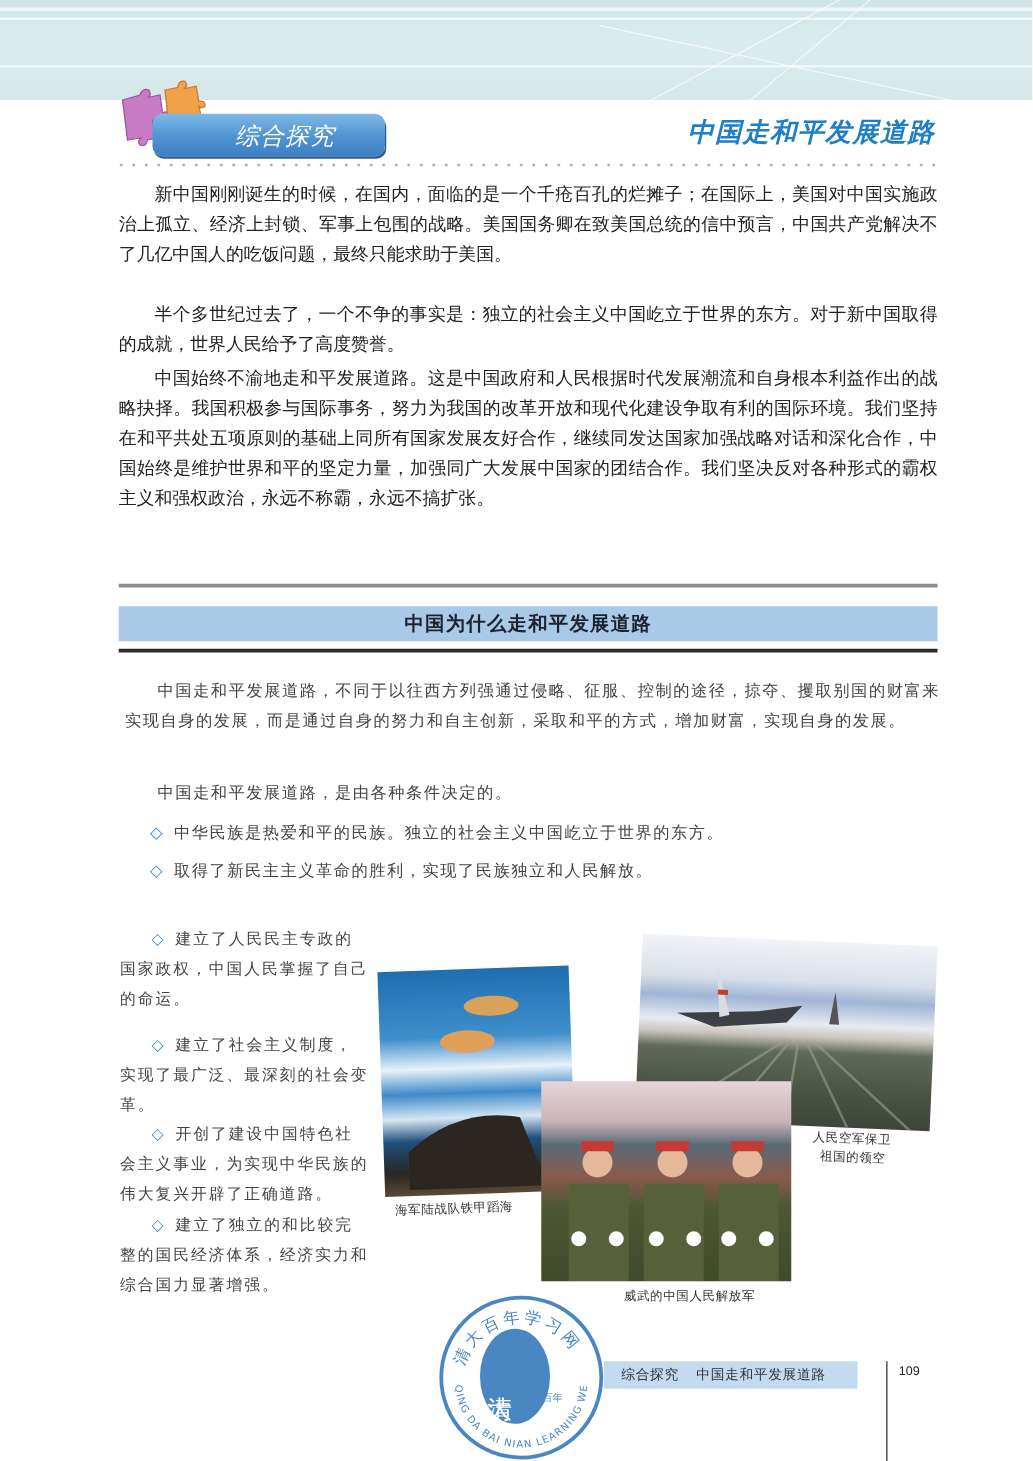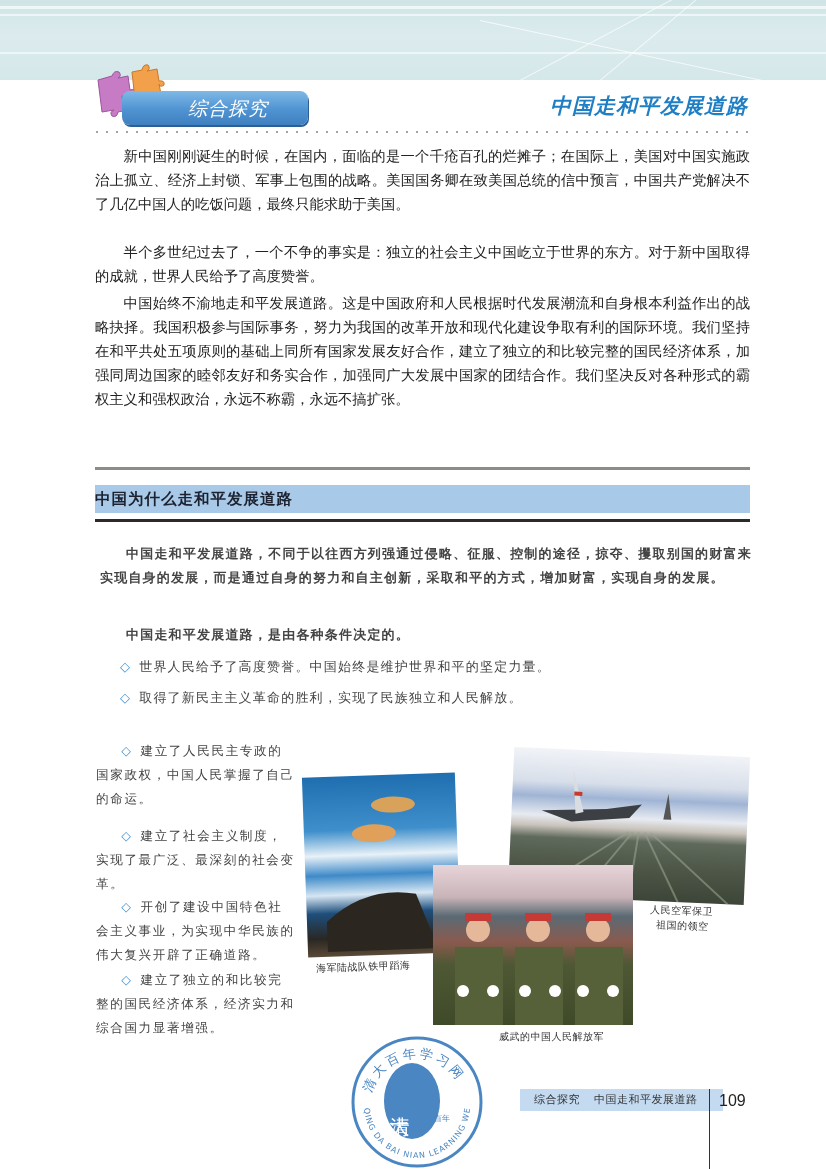--- a/index.html
+++ b/index.html
@@ -21,40 +21,40 @@
   .chapter-title { position: absolute; right: 78px; top: 92px; font-family: "DejaVu Sans", sans-serif;
     font-size: 21px; font-weight: bold; font-style: italic; color: #1f7fc4; letter-spacing: 1px; }
   .dotted-rule { position: absolute; left: 92px; top: 131px; width: 660px; height: 2px;
     background-image: radial-gradient(circle, #9aa6ae 0.9px, transparent 1.2px); background-size: 10px 2px; }
 
   .para { position: absolute; left: 95px; width: 655px; font-size: 14.3px; line-height: 24px; text-indent: 2em;
     text-align: justify; color: #222; }
 
   .rule-gray { position: absolute; left: 95px; top: 467px; width: 655px; height: 3px; background: #8f8c87; }
   .section-bar { position: absolute; left: 95px; top: 485px; width: 655px; height: 28px; background: #a9c9e8;
-    font-size: 15.5px; line-height: 28px; color: #1c2230; font-weight: bold; letter-spacing: 1px; }
+    text-align: center; font-size: 15.5px; line-height: 28px; color: #1c2230; font-weight: bold; letter-spacing: 1px; }
   .rule-dark { position: absolute; left: 95px; top: 519px; width: 655px; height: 3px; background: #2a2a2a; }
 
   .sans-para { position: absolute; left: 100px; width: 652px; font-family: "DejaVu Sans", sans-serif;
-    font-size: 13px; line-height: 24px; color: #444; text-indent: 2em; letter-spacing: 1.2px; text-align: justify; font-weight: bold; }
+    font-size: 13px; line-height: 24px; color: #444; text-indent: 2em; letter-spacing: 1.2px; text-align: justify; }
   .bullet { position: absolute; left: 120px; font-family: "DejaVu Sans", sans-serif; font-size: 13px;
     line-height: 24px; color: #444; letter-spacing: 1.2px; }
   .diamond { color: #3a8dd0; margin-right: 8px; }
   .col-bullet { position: absolute; left: 96px; width: 200px; font-family: "DejaVu Sans", sans-serif; font-size: 12.6px;
     line-height: 24px; color: #444; letter-spacing: 1.6px; text-indent: 2em; }
 
   .photo { position: absolute; overflow: hidden; }
   .caption { position: absolute; font-family: "DejaVu Sans", sans-serif; font-size: 10px; color: #333; letter-spacing: 0.5px; }
 
   .watermark { position: absolute; left: 350px; top: 1035px; width: 134px; height: 134px; }
-  .footer-bar { position: absolute; left: 520px; top: 1089px; width: 203px; height: 22px; background: #c4daf0;
+  .footer-bar { position: absolute; left: 483px; top: 1089px; width: 203px; height: 22px; background: #c4daf0;
     font-family: "DejaVu Sans", sans-serif; font-size: 11px; color: #333; line-height: 22px; padding-left: 14px; letter-spacing: 0.5px; }
   .footer-bar span + span { margin-left: 14px; }
   .footer-vline { position: absolute; left: 709px; top: 1089px; width: 1px; height: 80px; background: #333; }
-  .page-num { position: absolute; left: 719px; top: 1092px; font-family: "Liberation Sans", sans-serif; font-size: 16px; color: #222; }
+  .page-num { position: absolute; left: 719px; top: 1092px; font-family: "Liberation Sans", sans-serif; font-size: 10px; color: #222; }
 </style>
 </head>
 <body>
 
 <div class="banner">
   <div class="stripe" style="top:6px;"></div>
   <div class="stripe" style="top:14px;height:2px;"></div>
   <div class="stripe" style="top:52px;height:2px;"></div>
   <div class="diag" style="left:520px;top:80px;transform:rotate(-28deg);"></div>
   <div class="diag" style="left:600px;top:80px;transform:rotate(-40deg);"></div>
@@ -67,31 +67,31 @@
   <path d="M30 34 l22 -4 l4 18 l-8 10 l-16 -10 z" fill="#4fc0a6" stroke="#2c917b" stroke-width="1"></path>
 </svg>
 
 <div class="badge"></div>
 <div class="badge-text">综合探究</div>
 <div class="chapter-title">中国走和平发展道路</div>
 <div class="dotted-rule"></div>
 
 <p class="para" style="top:144px;">新中国刚刚诞生的时候，在国内，面临的是一个千疮百孔的烂摊子；在国际上，美国对中国实施政治上孤立、经济上封锁、军事上包围的战略。美国国务卿在致美国总统的信中预言，中国共产党解决不了几亿中国人的吃饭问题，最终只能求助于美国。</p>
 <p class="para" style="top:240px;">半个多世纪过去了，一个不争的事实是：独立的社会主义中国屹立于世界的东方。对于新中国取得的成就，世界人民给予了高度赞誉。</p>
-<p class="para" style="top:291px;">中国始终不渝地走和平发展道路。这是中国政府和人民根据时代发展潮流和自身根本利益作出的战略抉择。我国积极参与国际事务，努力为我国的改革开放和现代化建设争取有利的国际环境。我们坚持在和平共处五项原则的基础上同所有国家发展友好合作，建立了独立的和比较完整的国民经济体系，加强同周边国家的睦邻友好和务实合作，加强同广大发展中国家的团结合作。我们坚决反对各种形式的霸权主义和强权政治，永远不称霸，永远不搞扩张。</p>
+<p class="para" style="top:291px;">中国始终不渝地走和平发展道路。这是中国政府和人民根据时代发展潮流和自身根本利益作出的战略抉择。我国积极参与国际事务，努力为我国的改革开放和现代化建设争取有利的国际环境。我们坚持在和平共处五项原则的基础上同所有国家发展友好合作，继续同发达国家加强战略对话和深化合作，中国始终是维护世界和平的坚定力量，加强同广大发展中国家的团结合作。我们坚决反对各种形式的霸权主义和强权政治，永远不称霸，永远不搞扩张。</p>
 
 <div class="rule-gray"></div>
 <div class="section-bar">中国为什么走和平发展道路</div>
 <div class="rule-dark"></div>
 
 <p class="sans-para" style="top:542px;">中国走和平发展道路，不同于以往西方列强通过侵略、征服、控制的途径，掠夺、攫取别国的财富来实现自身的发展，而是通过自身的努力和自主创新，采取和平的方式，增加财富，实现自身的发展。</p>
 <p class="sans-para" style="top:623px;">中国走和平发展道路，是由各种条件决定的。</p>
 
 <div class="bullet" style="top:655px;">
-  <span class="diamond">◇</span><span>世界人民给予了高度赞誉。中国始终是维护世界和平的坚定力量。</span>
+  <span class="diamond">◇</span><span>中华民族是热爱和平的民族。独立的社会主义中国屹立于世界的东方。</span>
 </div>
 <div class="bullet" style="top:686px;">
   <span class="diamond">◇</span><span>取得了新民主主义革命的胜利，实现了民族独立和人民解放。</span>
 </div>
 
 <div class="col-bullet" style="top:739px;">
   <span class="diamond">◇</span><span>建立了人民民主专政的国家政权，中国人民掌握了自己的命运。</span>
 </div>
 <div class="col-bullet" style="top:824px;">
   <span class="diamond">◇</span><span>建立了社会主义制度，实现了最广泛、最深刻的社会变革。</span>

